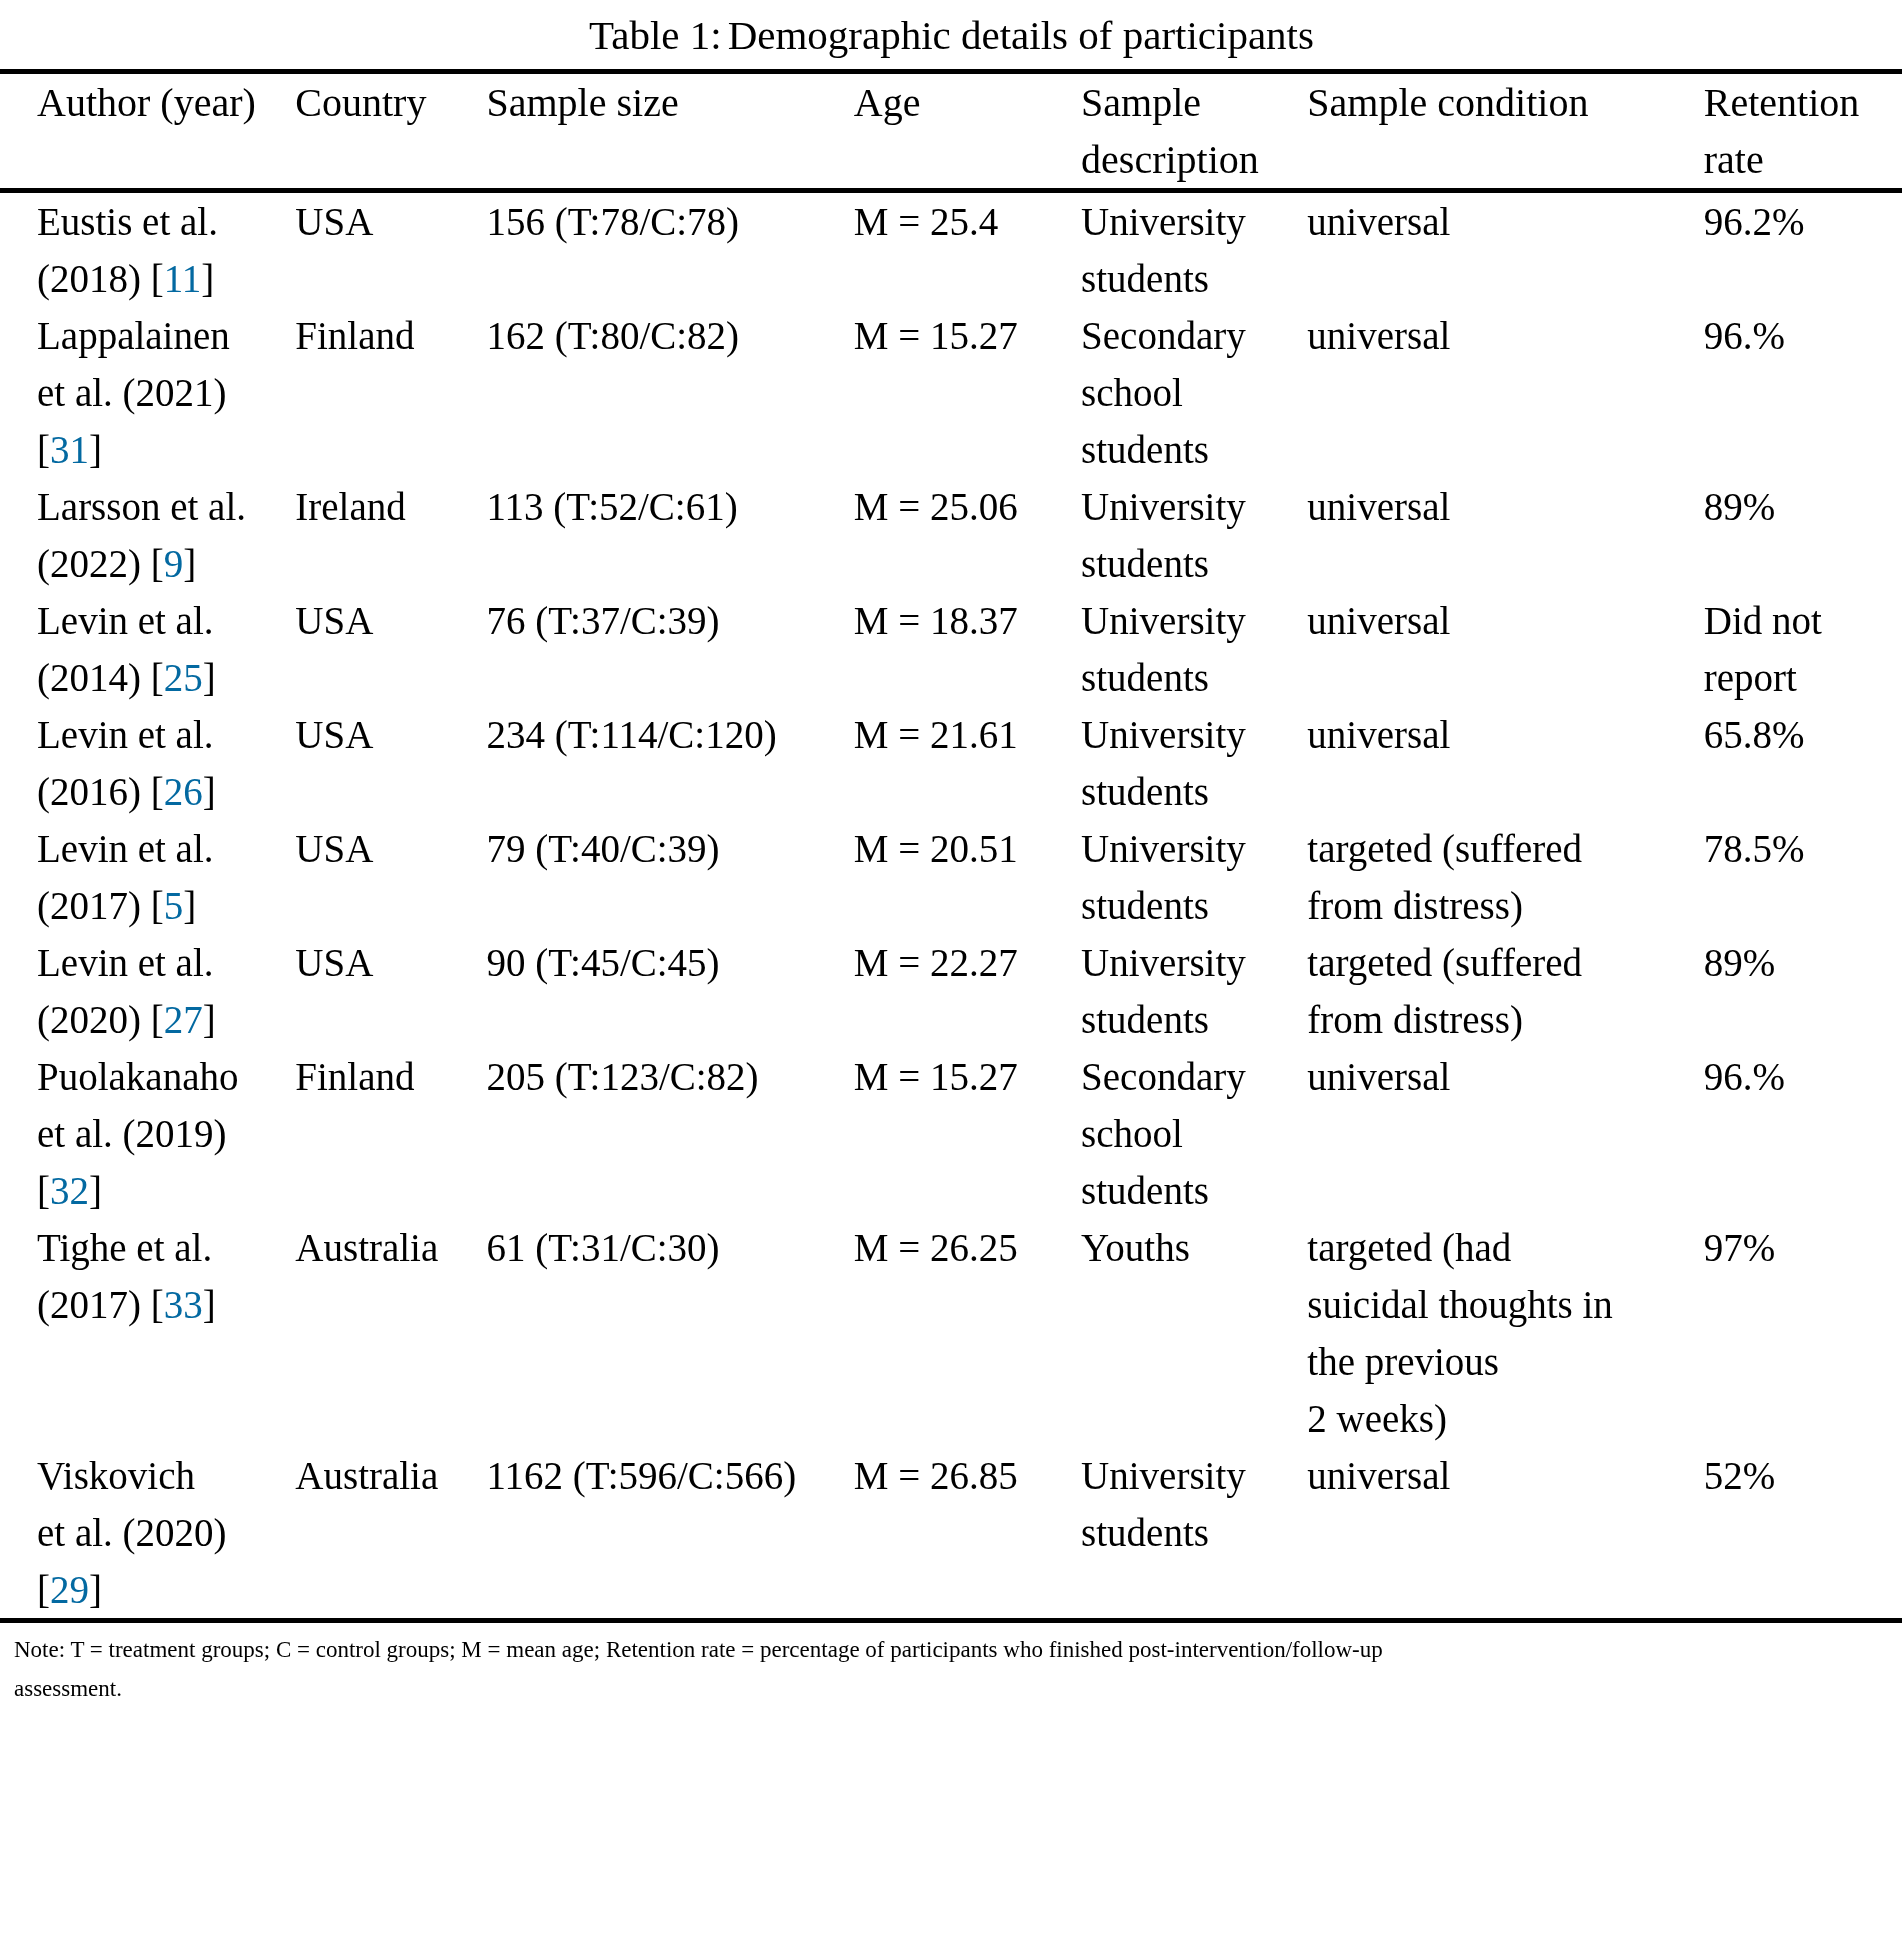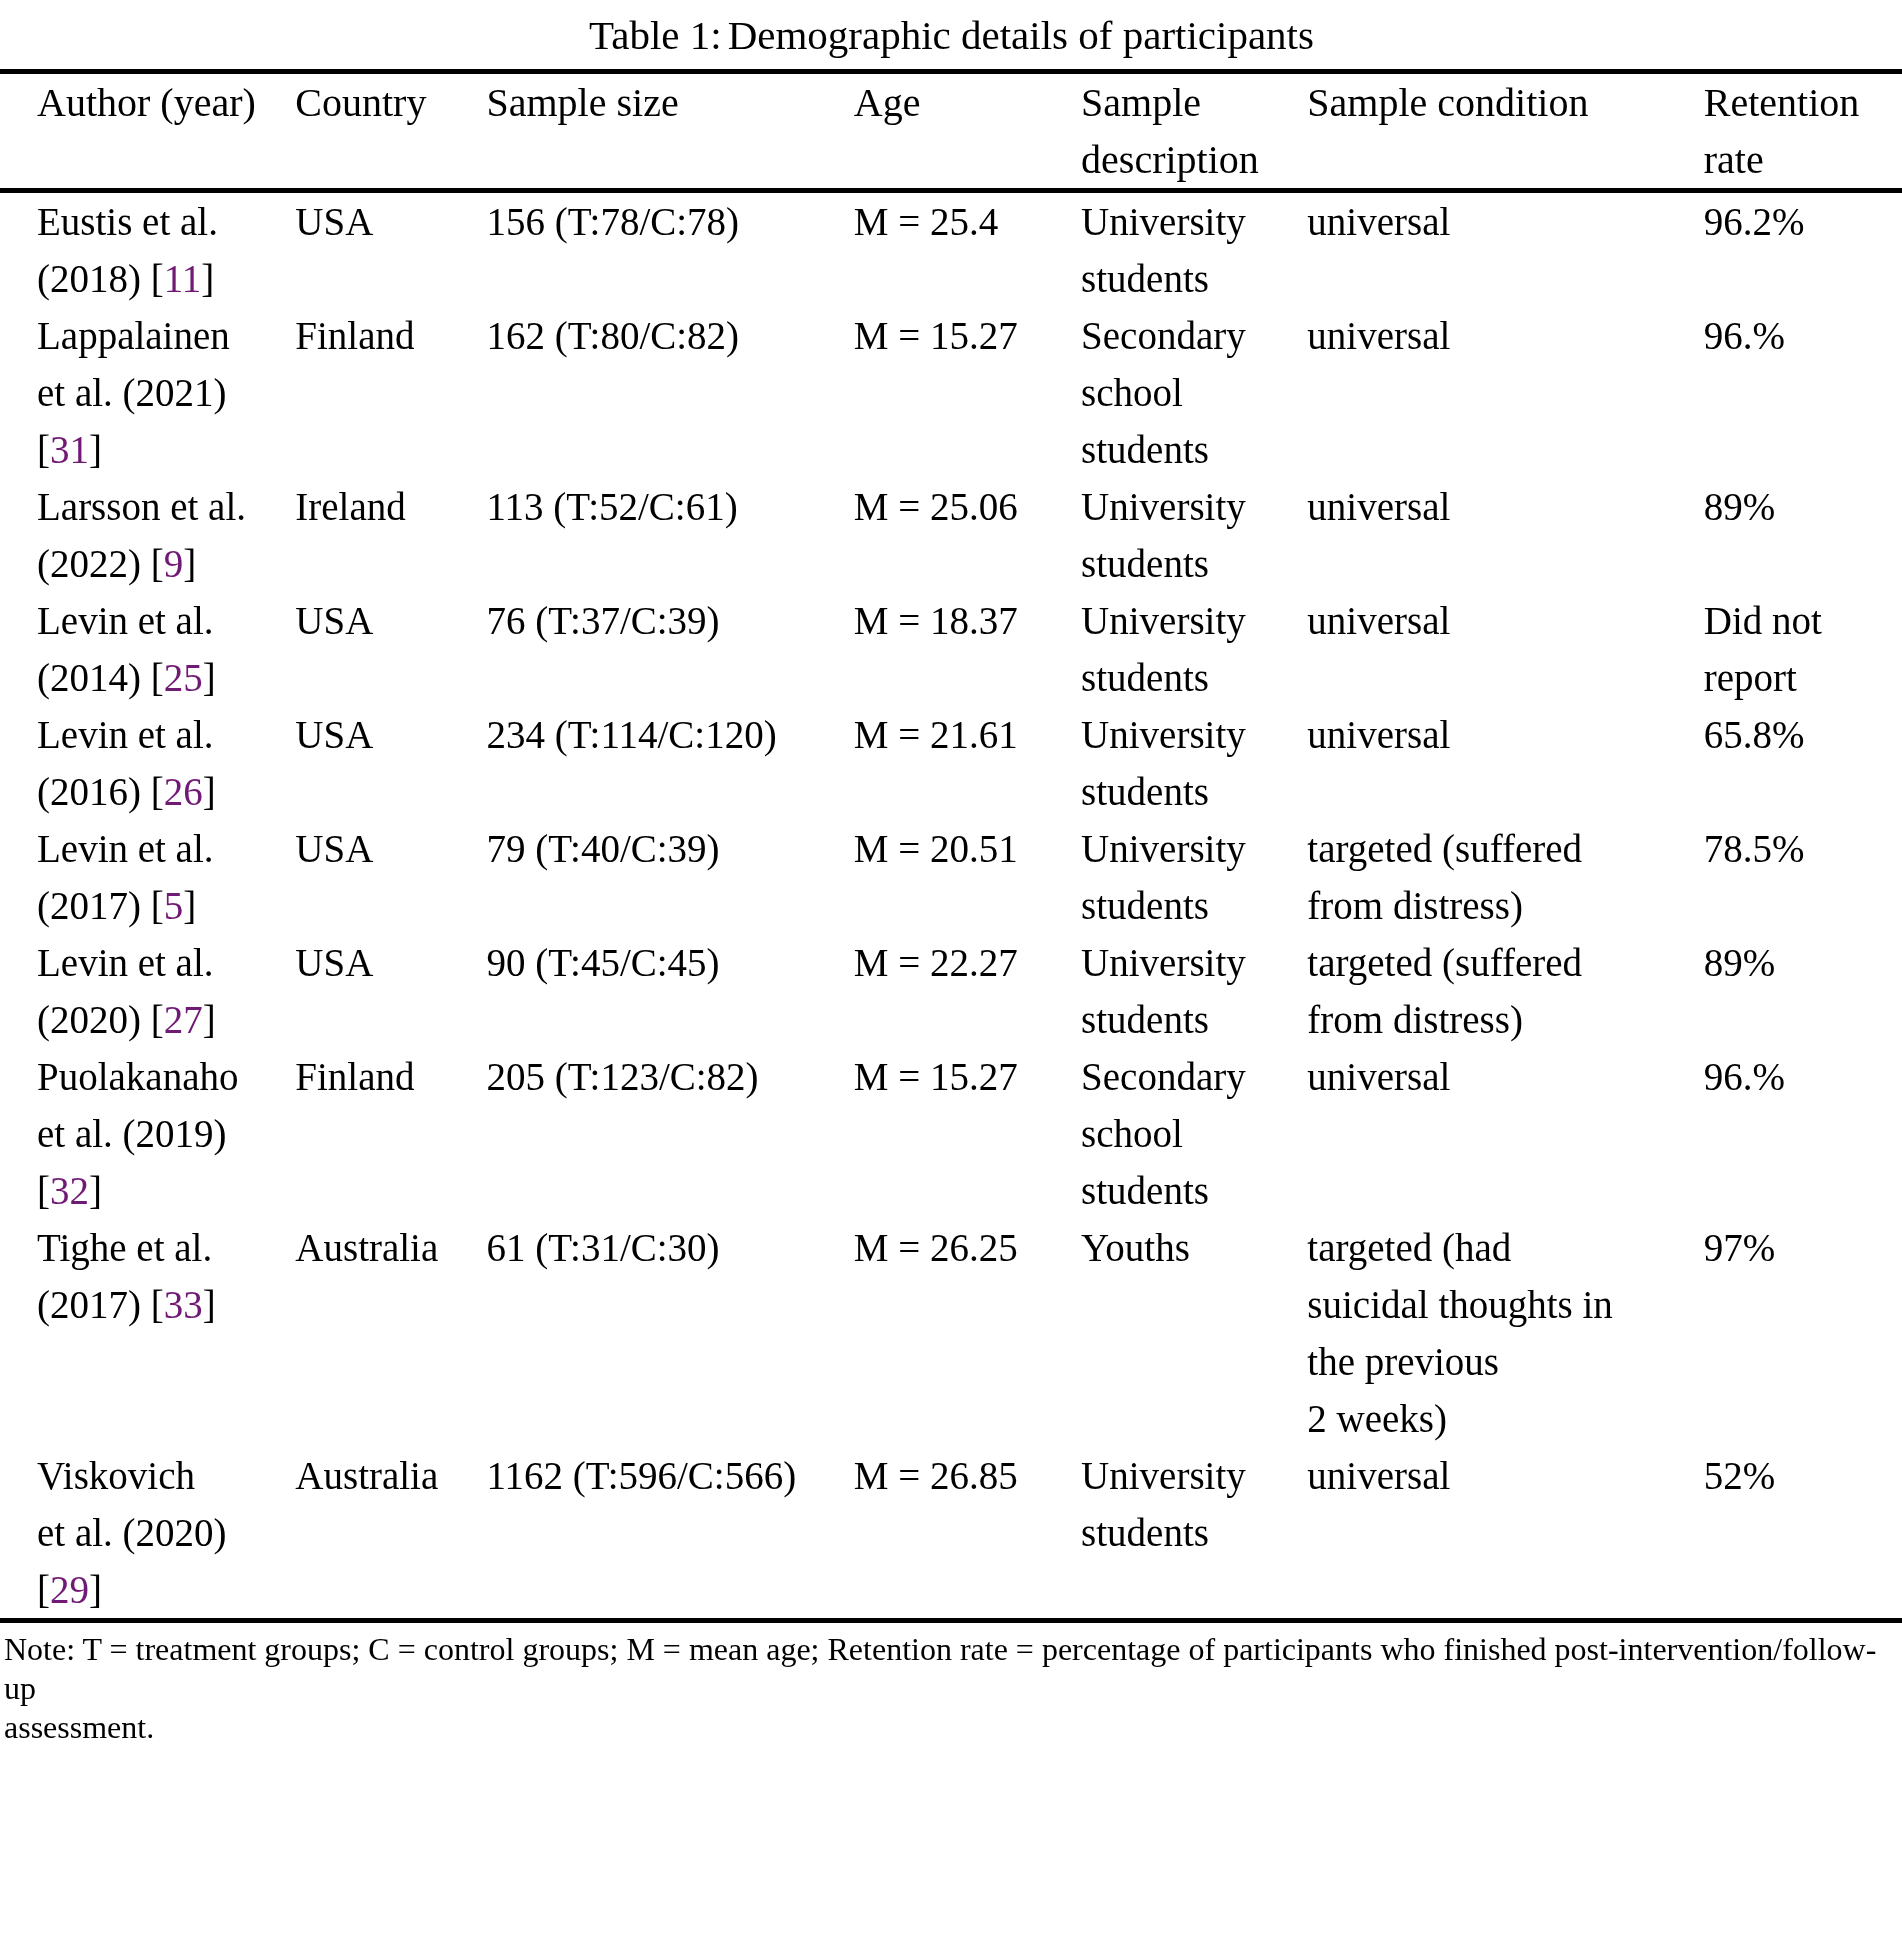--- a/index.html
+++ b/index.html
@@ -45,26 +45,26 @@
   }
   table.demo td {
     vertical-align: top;
     text-align: left;
     font-size: 39px;
     line-height: 57px;
     padding: 0;
   }
   table.demo th.c0, table.demo td.c0 { padding-left: 37px; }
 
-  .ref { color: #701a75; }
+  .ref { color: #0369a1; }
 
   .note {
     margin-top: 6.8px;
-    padding-left: 4px;
-    font-size: 32px;
+    padding-left: 14px;
+    font-size: 23px;
     line-height: 39px;
   }
 </style>
 </head>
 <body>
 
 <div class="page">
 
   <div class="caption">
     <span class="cap-label">Table 1:</span><span class="cap-text">Demographic details of participants</span>

